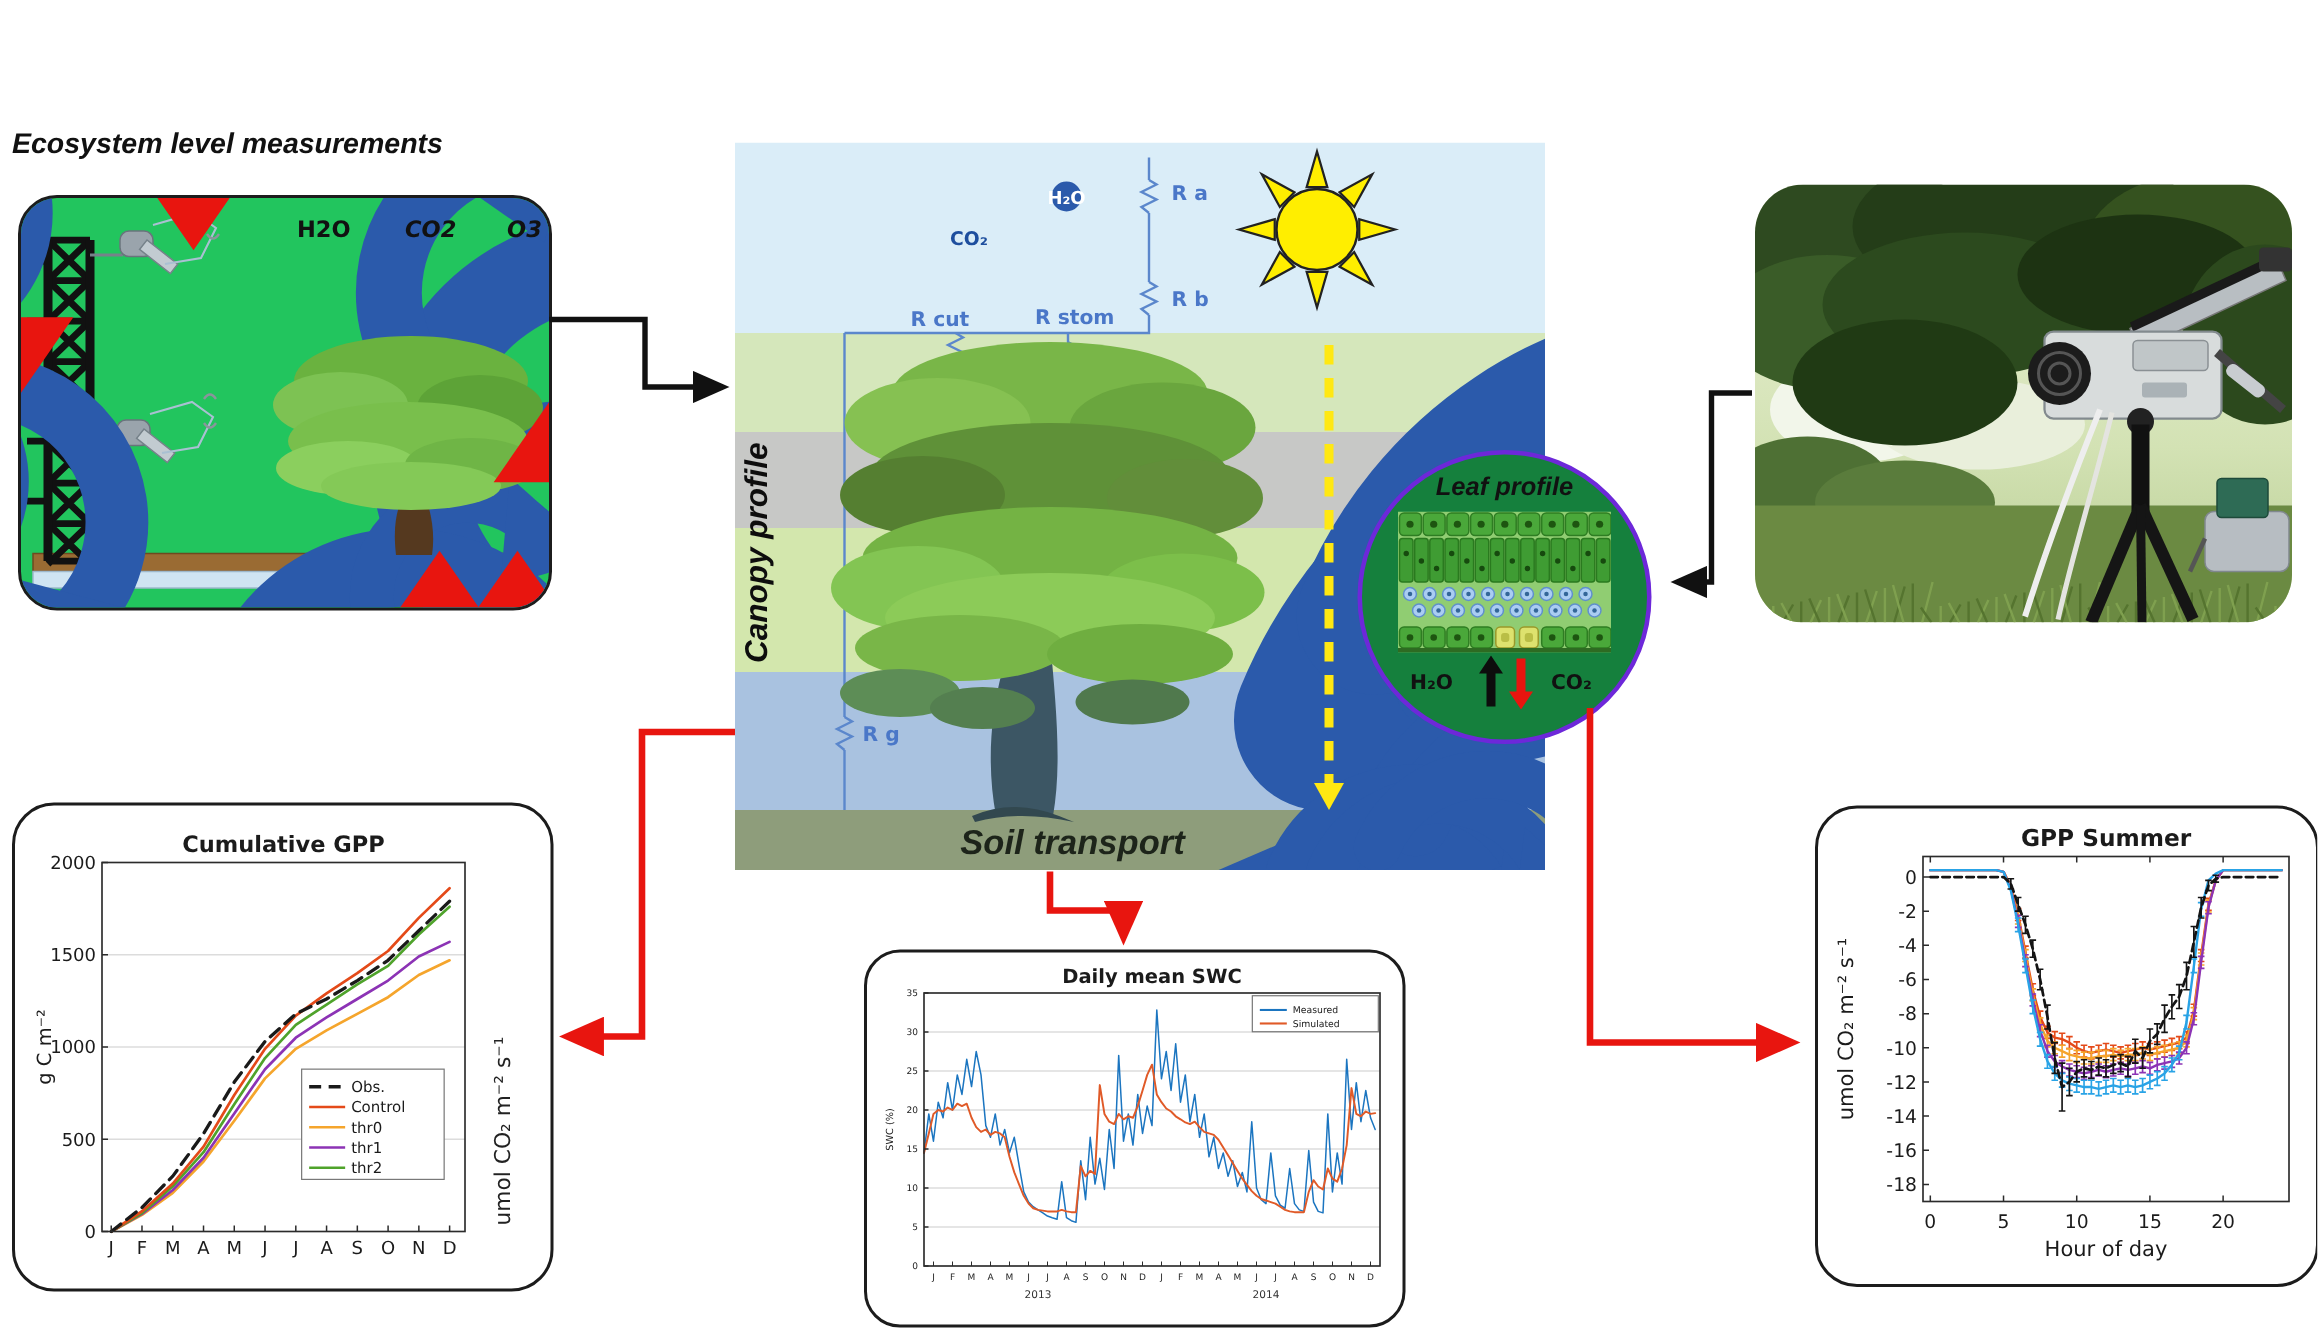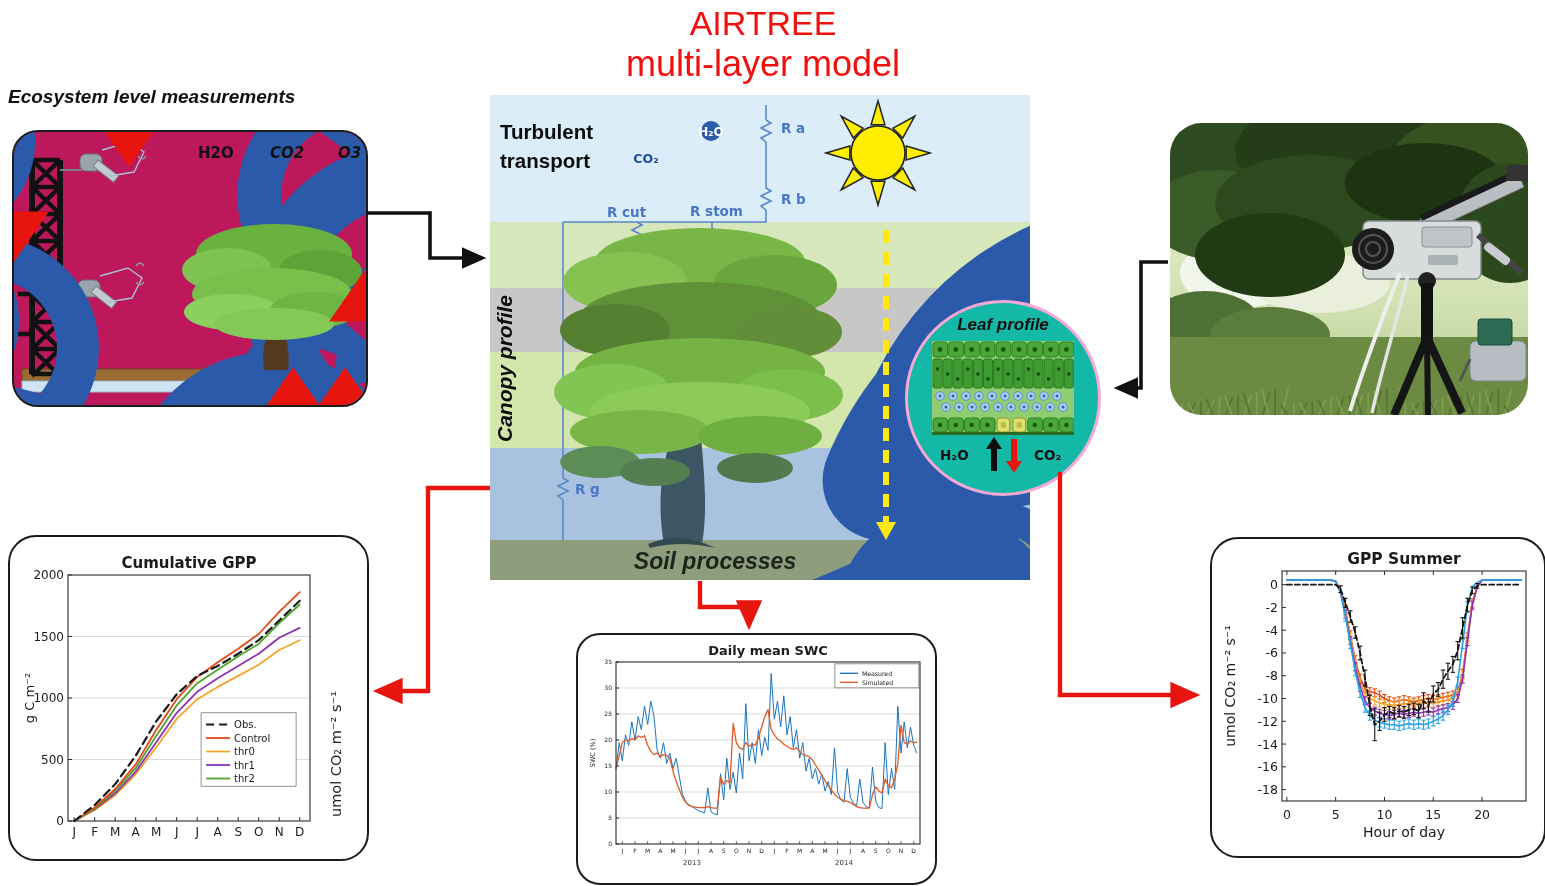--- a/index.html
+++ b/index.html
@@ -4,43 +4,39 @@
 <style>
   html,body{margin:0;padding:0;background:#fff;}
   #canvas{position:relative;width:1545px;height:886px;background:#ffffff;overflow:hidden;
           font-family:"Liberation Sans",sans-serif;}
   .abs{position:absolute;}
   .panel-heading{font-size:19px;font-weight:bold;font-style:italic;color:#111;white-space:nowrap;}
   .fig-title{text-align:center;color:var(--title-red,#f2100f);line-height:1.16;}
   .fig-title .l1{font-size:34px;}
   .fig-title .l2{font-size:36px;}
   .chart-box{border:2.5px solid #1c1c1c;border-radius:28px;background:#fff;}
-  .eco-box{border:2.5px solid #1c1c1c;border-radius:26px;background:#be185d;overflow:hidden;}
+  .eco-box{border:2.5px solid #1c1c1c;border-radius:26px;background:#22c55e;overflow:hidden;}
   .photo-box{border-radius:32px;overflow:hidden;}
   .turb-label{font-size:20.5px;font-weight:bold;color:#0d0d0d;line-height:1.4;}
   .canopy-label{writing-mode:vertical-rl;transform:rotate(180deg);font-size:21px;font-weight:bold;
     font-style:italic;color:#0d0d0d;display:flex;align-items:center;justify-content:center;}
   .soil-label{font-size:23px;font-weight:bold;font-style:italic;color:#1d241a;text-align:center;}
   .gas-label{font-size:15px;font-weight:bold;color:#111;font-family:"DejaVu Sans",sans-serif;}
   .side-ylabel{writing-mode:vertical-rl;transform:rotate(180deg);font-size:14.5px;color:#222;
     font-family:"DejaVu Sans",sans-serif;display:flex;align-items:center;}
-  .leaf-circle{width:190px;height:190px;border-radius:50%;border:3px solid #f9a8d4;background:#14b8a6;}
+  .leaf-circle{width:190px;height:190px;border-radius:50%;border:3px solid #6d28d9;background:#15803d;}
   .leaf-heading{font-size:17px;font-weight:bold;font-style:italic;color:#111;text-align:center;}
   .leaf-gas{font-size:13.5px;font-weight:bold;color:#111;font-family:"DejaVu Sans",sans-serif;}
   svg{display:block;}
 </style>
 </head>
 <body>
 
 <div id="canvas">
 
-  <div class="abs fig-title" style="left:463px;top:4px;width:600px;">
-    <div class="l1">AIRTREE</div>
-    <div class="l2">multi-layer model</div>
-  </div>
 
   <div class="abs panel-heading" style="left:8px;top:86px;">Ecosystem level measurements</div>
 
   <div class="abs eco-box" style="left:12px;top:130px;width:352px;height:273px;">
     <svg viewBox="12 130 352 273" width="352" height="273">
       <defs>
         <symbol id="cswirl" viewBox="-15 -15 30 30" overflow="visible">
           <path d="M8.2,5.8 A10,10 0 1 1 8.2,-5.8" fill="none" stroke="#2b5aab" stroke-width="4.6" stroke-linecap="round"></path>
           <polygon points="4.5,-12.5 14,-4 3.5,-1" fill="#2b5aab"></polygon>
         </symbol>
@@ -205,23 +201,22 @@
 
     <g font-family="DejaVu Sans, sans-serif" font-size="13.5" font-weight="bold" fill="#4a77c8">
       <text x="781" y="133">R a</text>
       <text x="781" y="204">R b</text>
       <text x="607" y="217">R cut</text>
       <text x="690" y="216">R stom</text>
       <text x="575" y="494">R g</text>
     </g>
   </svg>
 
-  <div class="abs turb-label" style="left:500px;top:118px;width:120px;">Turbulent transport</div>
   <div class="abs canopy-label" style="left:492px;top:288px;width:26px;height:160px;">Canopy profile</div>
-  <div class="abs soil-label" style="left:585px;top:548px;width:260px;">Soil processes</div>
+  <div class="abs soil-label" style="left:585px;top:548px;width:260px;">Soil transport</div>
 
   <div class="abs leaf-circle" style="left:905px;top:300px;z-index:4;">
     <div class="abs leaf-heading" style="left:0;top:12px;width:190px;">Leaf profile</div>
     <svg class="abs" style="left:24px;top:38px;" viewBox="0 0 142 94" width="142" height="94">
       <g id="leaf-cells">
           <rect x="0" y="0" width="142" height="94" fill="#90cd72"></rect>
           <rect x="1" y="1" width="14.6" height="15" rx="3" fill="#4aa83a" stroke="#2e7d22" stroke-width="1"></rect>
           <circle cx="8" cy="8.5" r="2.4" fill="#1d5510"></circle>
           <rect x="16.8" y="1" width="14.6" height="15" rx="3" fill="#4aa83a" stroke="#2e7d22" stroke-width="1"></rect>
           <circle cx="23.8" cy="8.5" r="2.4" fill="#1d5510"></circle>

